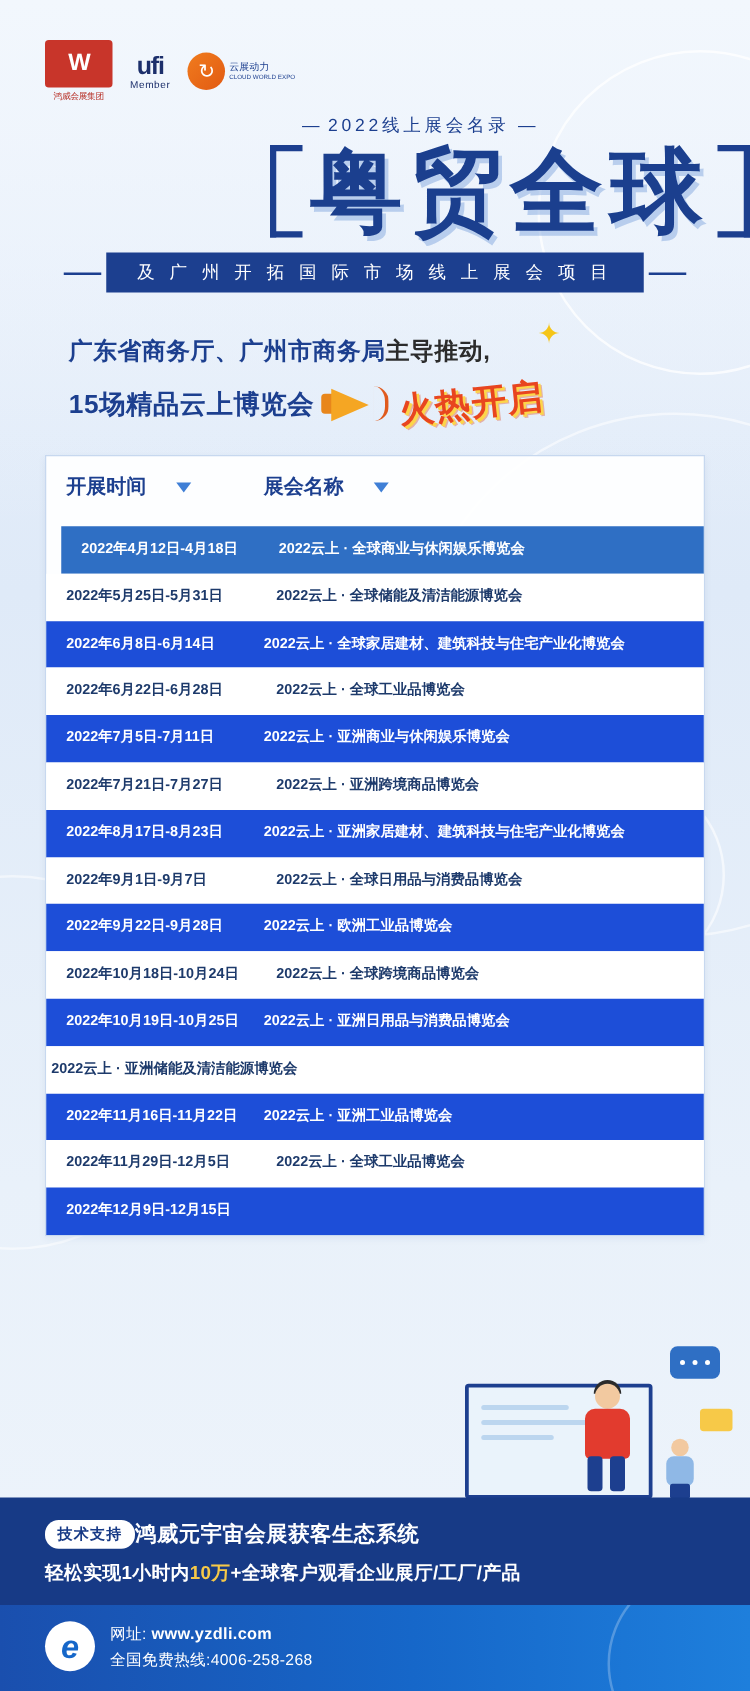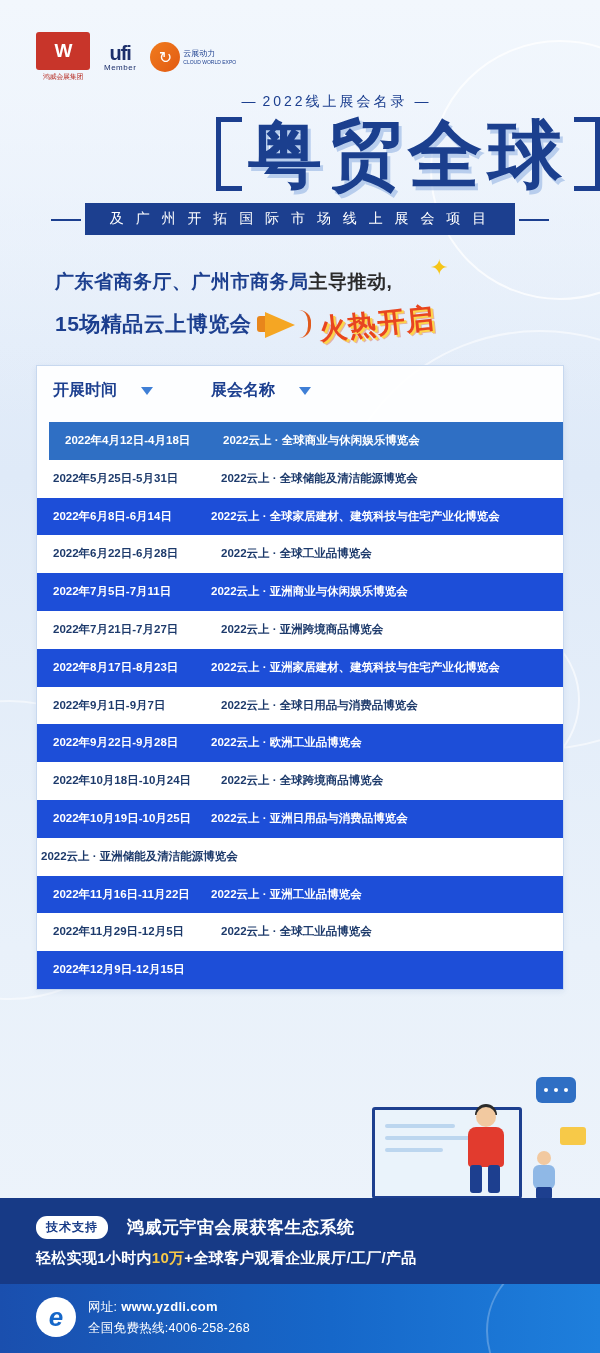--- a/index.html
+++ b/index.html
@@ -158,21 +158,21 @@
   .mini-person { position: absolute; right: 26px; bottom: 14px; width: 24px; height: 48px; }
   .mini-person .h { position: absolute; left: 5px; top: 0; width: 14px; height: 14px; border-radius: 50%; background: #f2c9a0; }
   .mini-person .b { position: absolute; left: 1px; top: 14px; width: 22px; height: 24px; background: #8fb8e6; border-radius: 6px; }
   .mini-person .l { position: absolute; left: 4px; top: 36px; width: 16px; height: 12px; background: #1d3f8f; border-radius: 2px; }
 
   
   .footer { position: absolute; left: 0; right: 0; bottom: 0; }
   .footer-top {
     background: #173a86; color: #fff; padding: 18px 36px 16px;
   }
-  .tag-row { display: flex; align-items: center; gap: 19px; }
+  .tag-row { display: flex; align-items: center; gap: 0; }
   .tag {
     background: #fff; color: #173a86; font-size: 12px; font-weight: bold;
     padding: 3px 10px; border-radius: 11px; letter-spacing: 1px;
   }
   .tag-text { font-size: 17px; font-weight: bold; letter-spacing: 0.5px; }
   .footer-line2 { margin-top: 10px; font-size: 15px; font-weight: bold; letter-spacing: 0.3px; }
   .footer-line2 .hl { color: #f7c948; }
   .footer-bottom {
     background: linear-gradient(90deg, #1a4fae 0%, #1667c9 55%, #1e7fdc 100%);
     color: #fff; padding: 12px 36px 14px; display: flex; align-items: center; gap: 12px;

